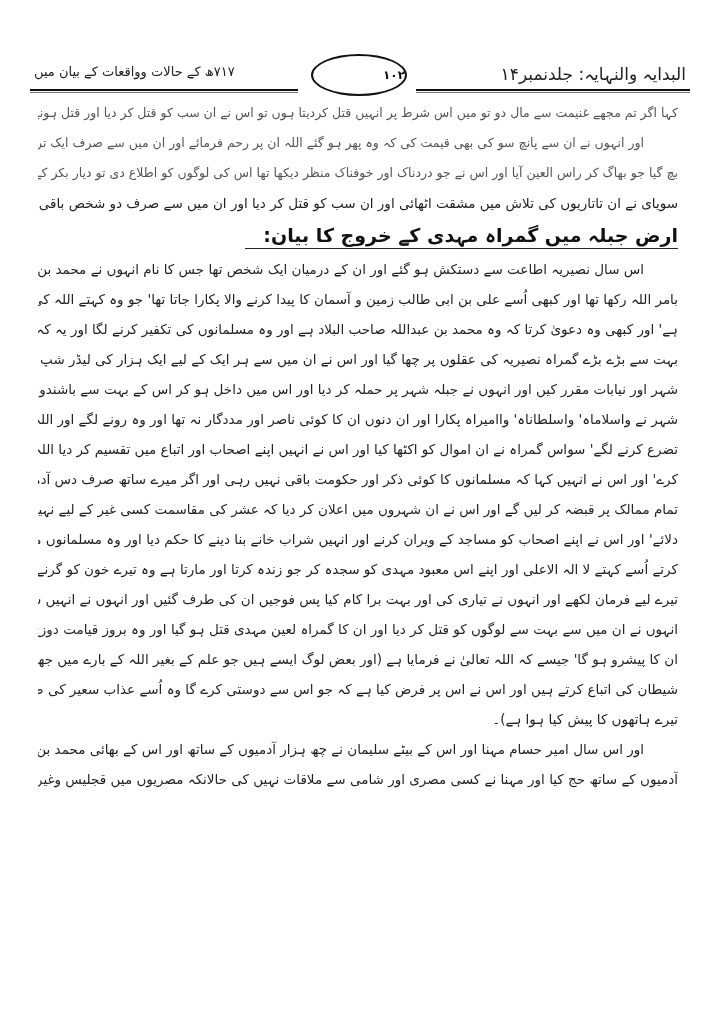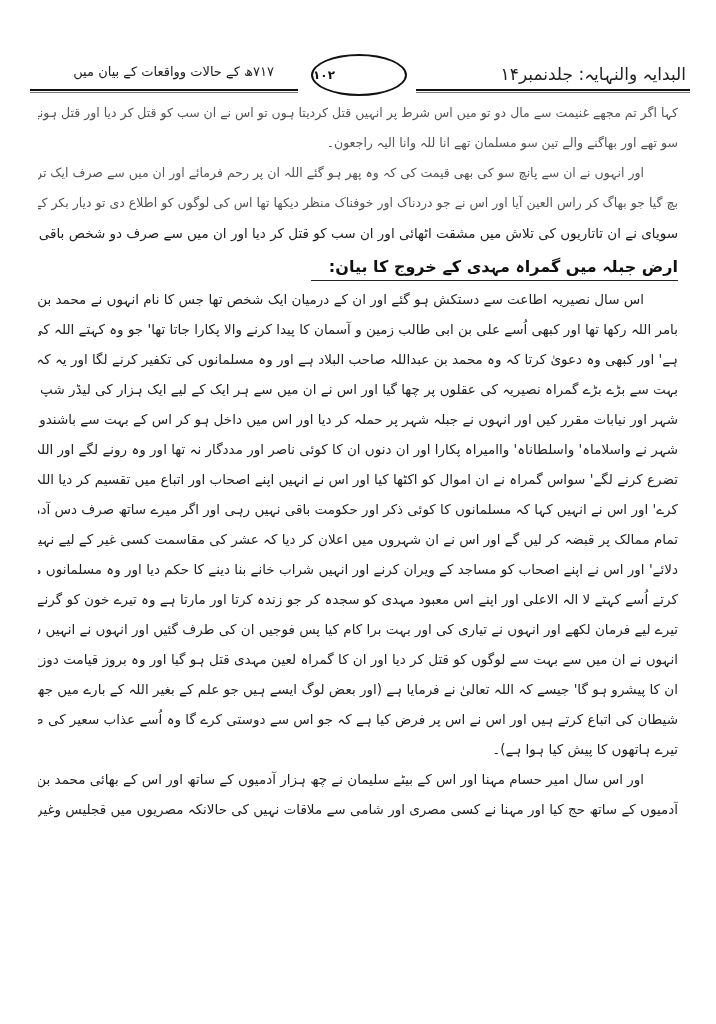--- a/index.html
+++ b/index.html
@@ -30,21 +30,21 @@
       width: 662px;
       height: 36px;
     }
     .header-left-title {
       position: absolute;
       left: 6px;
       top: 6px;
       width: 240px;
       font-size: 13px;
       direction: rtl;
-      text-align: right;
+      text-align: left;
       white-space: nowrap;
       color: #222;
     }
     .header-right-title {
       position: absolute;
       right: 4px;
       top: 6px;
       width: 240px;
       font-size: 17px;
       direction: rtl;
@@ -76,21 +76,21 @@
       position: absolute;
       left: 283px;
       top: -4px;
       width: 96px;
       height: 42px;
       border: 2px solid #111;
       border-radius: 50%;
       box-sizing: border-box;
       display: flex;
       align-items: center;
-      justify-content: flex-start;
+      justify-content: flex-end;
       font-size: 12px;
       font-weight: bold;
       color: #111;
     }
     
     .body {
       position: absolute;
       left: 38px;
       top: 98px;
       width: 640px;
@@ -118,21 +118,21 @@
     }
     .section-heading {
       height: 34px;
       line-height: 34px;
       direction: rtl;
       text-align: right;
       margin-top: 2px;
     }
     .section-heading span {
       display: inline-block;
-      font-size: 16px;
+      font-size: 19px;
       font-weight: bold;
       color: #111;
       border-bottom: 1.5px solid #222;
       line-height: 24px;
       padding: 0 0 1px 18px;
     }
   </style>
 </head>
 <body>
 
@@ -145,21 +145,20 @@
     <div class="header-rule-right"></div>
     <div class="page-number-oval">
       <span>۱۰۲</span>
     </div>
   </div>
 
   <div class="body">
 
     <div>
       <div class="line light">کہا اگر تم مجھے غنیمت سے مال دو تو میں اس شرط پر انہیں قتل کردیتا ہوں تو اس نے ان سب کو قتل کر دیا اور قتل ہونے والے تاجر بیو</div>
-      <div class="line light last">سو تھے اور بھاگنے والے تین سو مسلمان تھے انا للہ وانا الیہ راجعون۔</div>
     </div>
 
     <div>
       <div class="line light indent">اور انہوں نے ان سے پانچ سو کی بھی قیمت کی کہ وہ پھر ہو گئے اللہ ان پر رحم فرمائے اور ان میں سے صرف ایک ترکمانی شخص</div>
       <div class="line light">بچ گیا جو بھاگ کر راس العین آیا اور اس نے جو دردناک اور خوفناک منظر دیکھا تھا اس کی لوگوں کو اطلاع دی تو دیار بکر کے حکمران</div>
       <div class="line">سویای نے ان تاتاریوں کی تلاش میں مشقت اٹھائی اور ان سب کو قتل کر دیا اور ان میں سے صرف دو شخص باقی بچے اللہ انہیں کسی</div>
     </div>
 
     <div class="section-heading">
       <span>ارض جبلہ میں گمراہ مہدی کے خروج کا بیان:</span>

